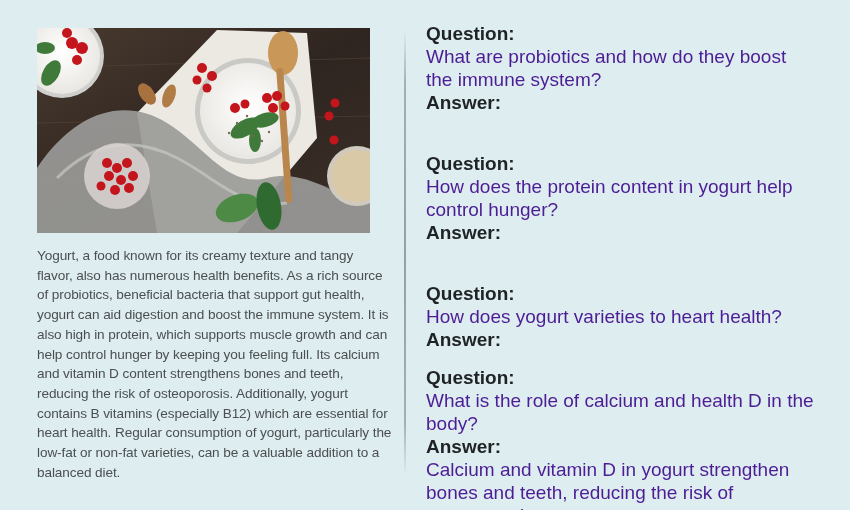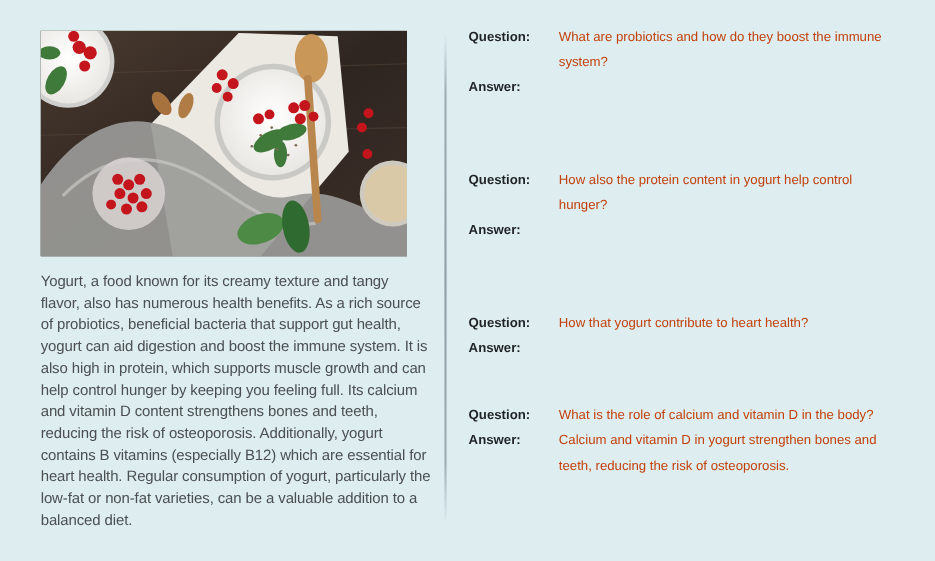--- a/index.html
+++ b/index.html
@@ -17,23 +17,23 @@
     .intro {
       position: absolute; left: 37px; top: 246px; width: 355px;
       font-size: 13.6px; line-height: 19.7px; color: #4b4f52;
       letter-spacing: -0.1px;
     }
     .divider {
       position: absolute; left: 404px; top: 30px; width: 2px; height: 446px;
       background: linear-gradient(to bottom, rgba(150,170,176,0) 0%, #9fb1b7 12%, #8ea2a8 50%, #9fb1b7 88%, rgba(150,170,176,0) 100%);
     }
     .qa { position: absolute; left: 426px; width: 390px; }
-    .row { display: flex; font-size: 12px; line-height: 23px; }
+    .row { display: flex; font-size: 19px; line-height: 23px; flex-direction: column; }
     .lbl { width: 82px; flex: none; font-weight: bold; color: #1f2326; }
-    .txt { flex: 1; color: #c2410c; }
+    .txt { flex: 1; color: #4c1d95; }
   </style>
 </head>
 <body>
 
 <div class="photo" title="Overhead photo of yogurt bowls with red currants, mint leaves, almonds, oats, a wooden spoon and gray cloth on a dark wood table">
   <svg width="333" height="205" viewBox="0 0 333 205">
     <defs>
       <linearGradient id="wood" x1="0" y1="0" x2="1" y2="1">
         <stop offset="0" stop-color="#4a3b30"></stop>
         <stop offset="0.5" stop-color="#2f2520"></stop>
@@ -134,39 +134,39 @@
     <div class="txt">What are probiotics and how do they boost the immune system?</div>
   </div>
   <div class="row">
     <div class="lbl">Answer:</div>
   </div>
 </div>
 
 <div class="qa" style="top:152px;">
   <div class="row">
     <div class="lbl">Question:</div>
-    <div class="txt">How also the protein content in yogurt help control hunger?</div>
+    <div class="txt">How does the protein content in yogurt help control hunger?</div>
   </div>
   <div class="row">
     <div class="lbl">Answer:</div>
   </div>
 </div>
 
 <div class="qa" style="top:282px;">
   <div class="row">
     <div class="lbl">Question:</div>
-    <div class="txt">How that yogurt contribute to heart health?</div>
+    <div class="txt">How does yogurt varieties to heart health?</div>
   </div>
   <div class="row">
     <div class="lbl">Answer:</div>
   </div>
 </div>
 
 <div class="qa" style="top:366px;">
   <div class="row">
     <div class="lbl">Question:</div>
-    <div class="txt">What is the role of calcium and vitamin D in the body?</div>
+    <div class="txt">What is the role of calcium and health D in the body?</div>
   </div>
   <div class="row">
     <div class="lbl">Answer:</div>
     <div class="txt">Calcium and vitamin D in yogurt strengthen bones and teeth, reducing the risk of osteoporosis.</div>
   </div>
 </div>
 
 </body></html>

